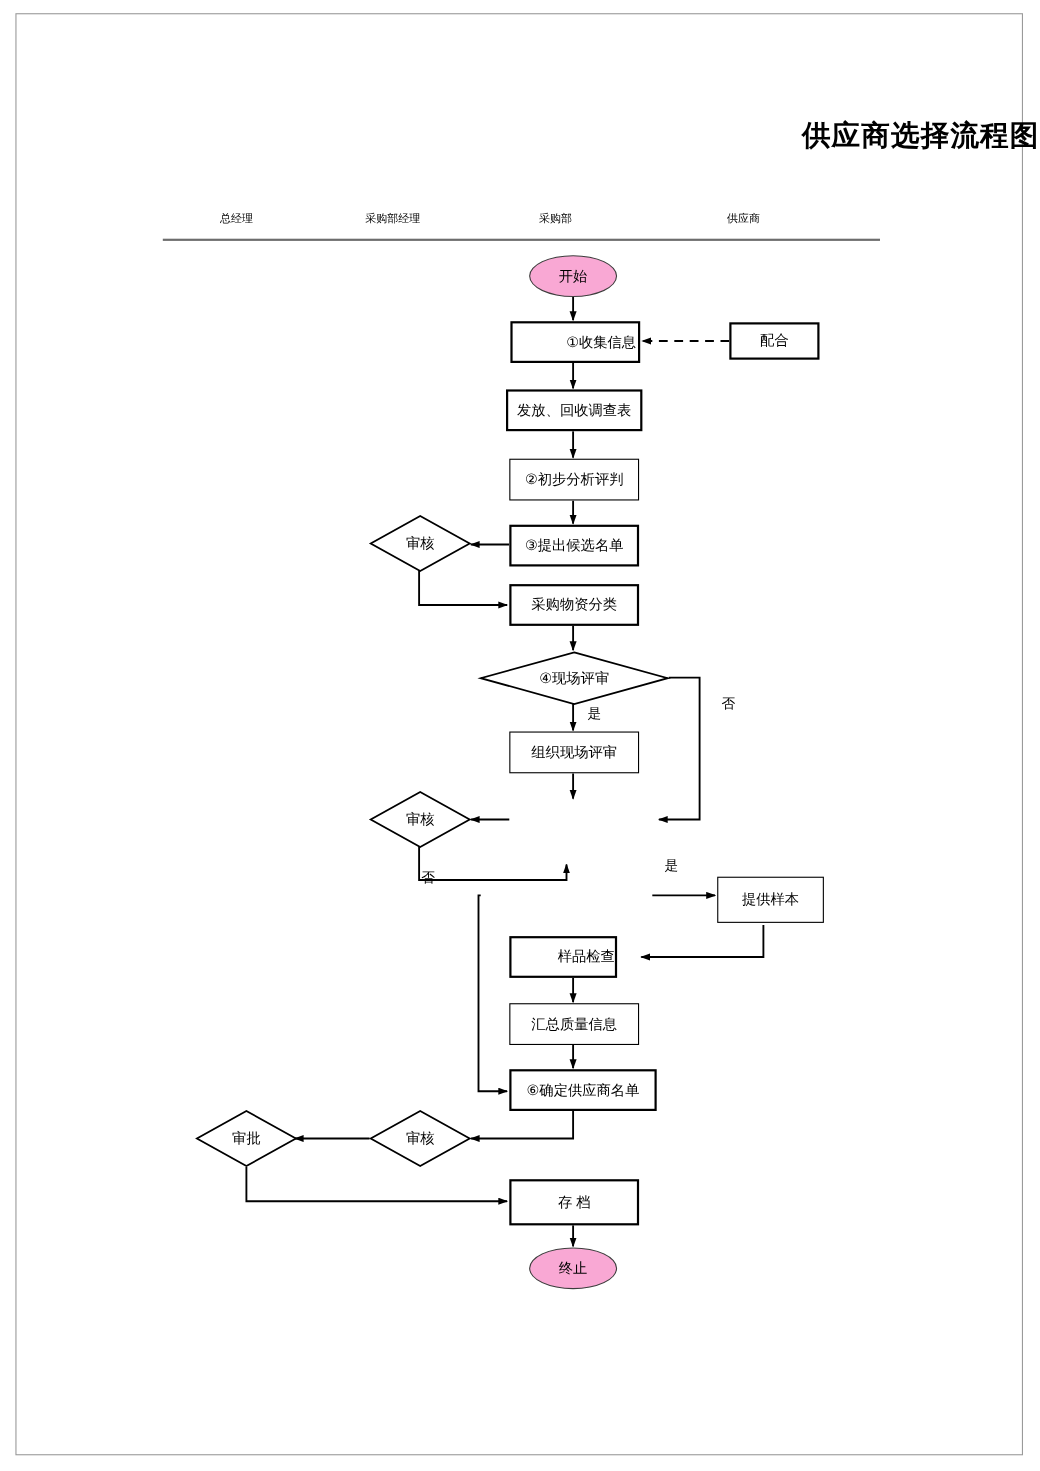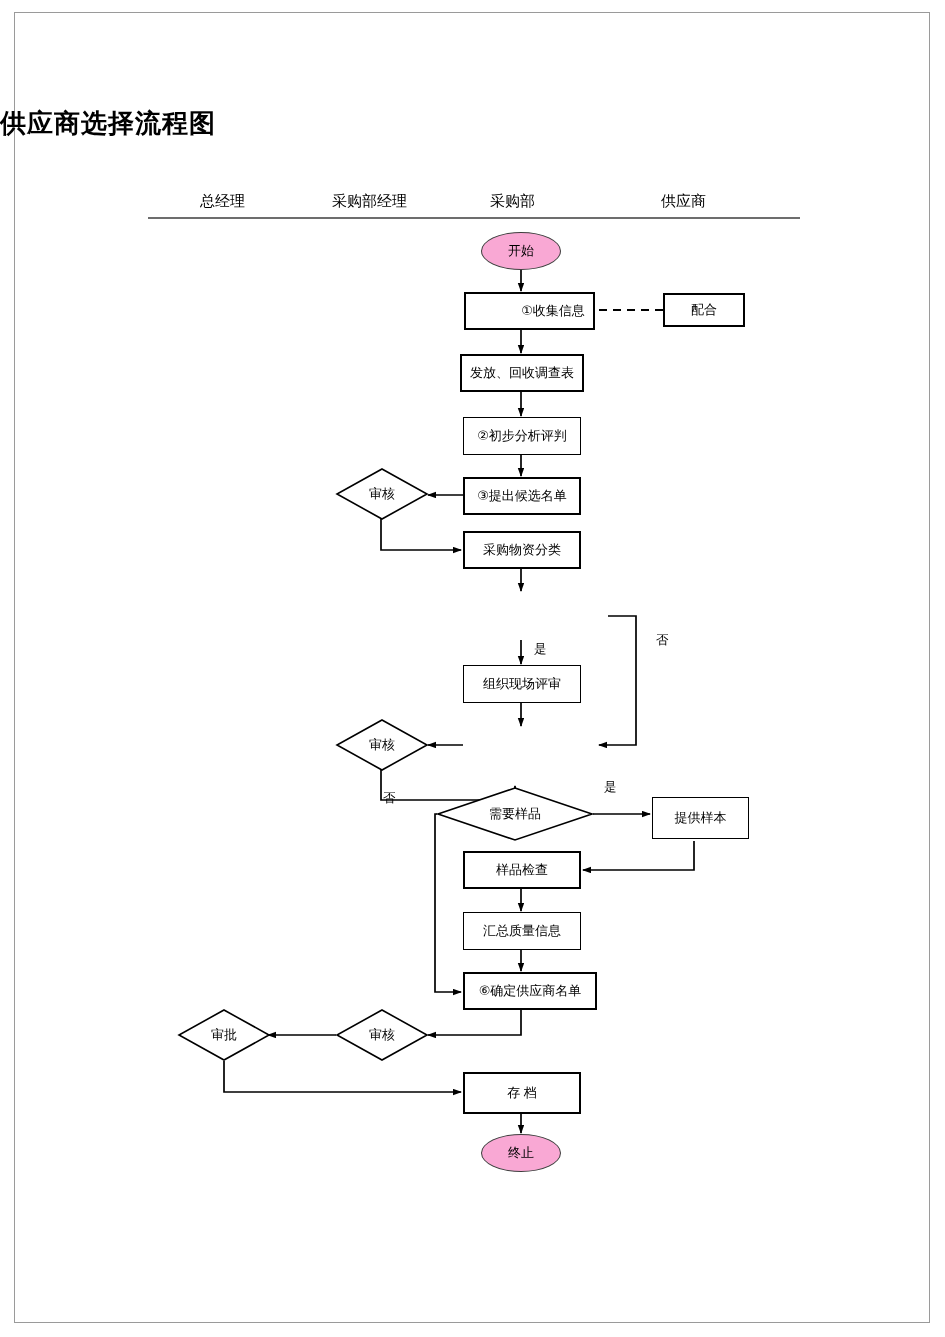--- a/index.html
+++ b/index.html
@@ -29,32 +29,32 @@
     border: 1px solid #9a9a9a;
     box-sizing: border-box;
     pointer-events: none;
   }
   
   #doc-title {
     position: absolute;
     left: 0;
     top: 106px;
     width: 945px;
-    text-align: left;
+    text-align: right;
     font-family: "Liberation Serif", "DejaVu Serif", serif;
     font-size: 26px;
     font-weight: 700;
     letter-spacing: 1px;
     color: #000;
   }
   
   .lane-header {
     position: absolute;
     top: 192px;
-    font-size: 15px;
+    font-size: 10px;
     color: #000;
     white-space: nowrap;
   }
   #lane-rule {
     position: absolute;
     left: 148px;
     top: 217px;
     width: 652px;
     height: 0;
     border-top: 2px solid #6d6d6d;
@@ -185,21 +185,21 @@
 
     <g stroke="#000" stroke-width="2" fill="none" stroke-dasharray="8 6" marker-end="url(#arrow)">
       <path d="M663,310 L584,310"></path>
     </g>
   </svg>
 
   <div class="node ellipse" style="left:481px; top:232px; width:80px; height:38px;">
     <span>开始</span>
   </div>
 
-  <div class="node box thick" style="left:464px; top:292px; width:131px; height:38px;padding-left:47px;">
+  <div class="node box thick" style="left:464px; top:292px; width:118px; height:38px;padding-left:47px;">
     <span>①收集信息</span>
   </div>
 
   <div class="node box thick" style="left:663px; top:293px; width:82px; height:34px;">
     <span>配合</span>
   </div>
 
   <div class="node box thick" style="left:460px; top:354px; width:124px; height:38px;">
     <span>发放、回收调查表</span>
   </div>
@@ -216,45 +216,45 @@
     <svg width="92" height="52" viewBox="0 0 92 52">
       <polygon points="46,1 91,26 46,51 1,26" fill="#fff" stroke="#000" stroke-width="1.6"></polygon>
     </svg>
     <span class="diamond-label">审核</span>
   </div>
 
   <div class="node box thick" style="left:463px; top:531px; width:118px; height:38px;">
     <span>采购物资分类</span>
   </div>
 
+  <div class="diamond-wrap" style="left:436px; top:592px; width:172px; height:49px;">
+    <svg width="172" height="49" viewBox="0 0 172 49">
+      <polygon points="86,1 171,24.5 86,48 1,24.5" fill="#fff" stroke="#000" stroke-width="1.6"></polygon>
+    </svg>
+    <span class="diamond-label">④现场评审</span>
+  </div>
 
   <div class="node box" style="left:463px; top:665px; width:118px; height:38px;">
     <span>组织现场评审</span>
   </div>
 
 
   <div class="diamond-wrap" style="left:336px; top:719px; width:92px; height:52px;">
     <svg width="92" height="52" viewBox="0 0 92 52">
       <polygon points="46,1 91,26 46,51 1,26" fill="#fff" stroke="#000" stroke-width="1.6"></polygon>
     </svg>
     <span class="diamond-label">审核</span>
   </div>
 
-  <div class="diamond-wrap" style="left:437px; top:787px; width:156px; height:54px;">
-    <svg width="156" height="54" viewBox="0 0 156 54">
-      <polygon points="78,1 155,27 78,53 1,27" fill="#fff" stroke="#000" stroke-width="1.6"></polygon>
-    </svg>
-    <span class="diamond-label">需要样品</span>
-  </div>
 
   <div class="node box" style="left:652px; top:797px; width:97px; height:42px;">
     <span>提供样本</span>
   </div>
 
-  <div class="node box thick" style="left:463px; top:851px; width:118px; height:38px;">
+  <div class="node box thick" style="left:463px; top:851px; width:98px; height:38px;justify-content:flex-end;">
     <span>样品检查</span>
   </div>
 
   <div class="node box" style="left:463px; top:912px; width:118px; height:38px;">
     <span>汇总质量信息</span>
   </div>
 
   <div class="node box thick" style="left:463px; top:972px; width:134px; height:38px;align-items:center;">
     <span>⑥确定供应商名单</span>
   </div>

